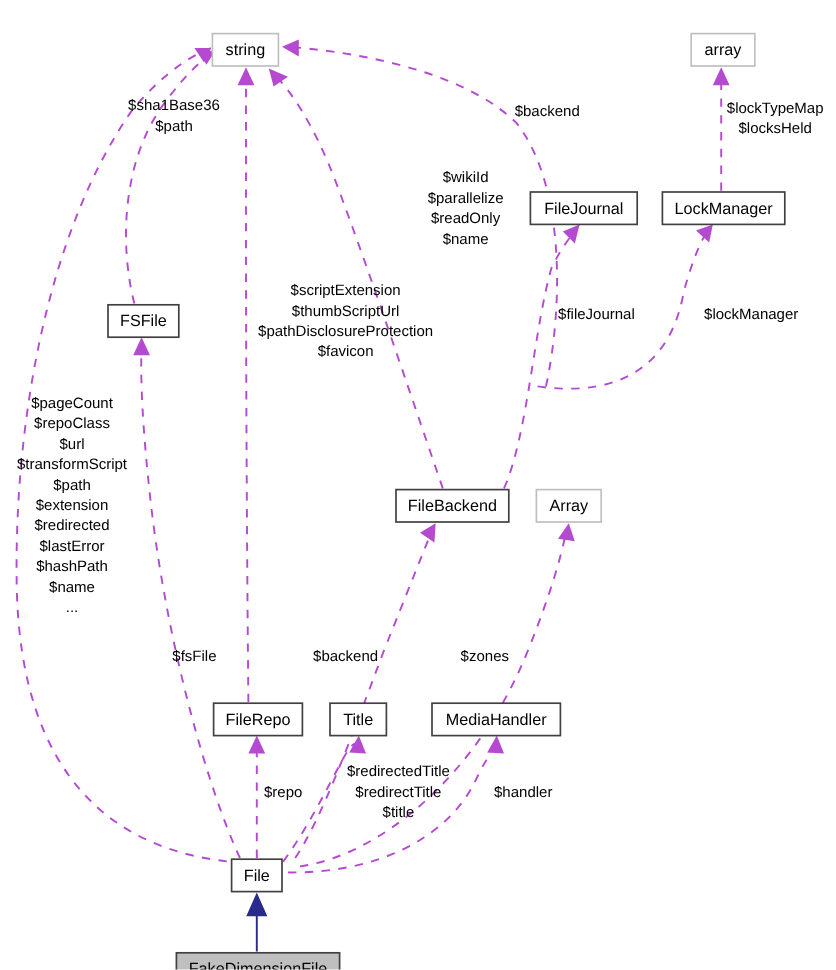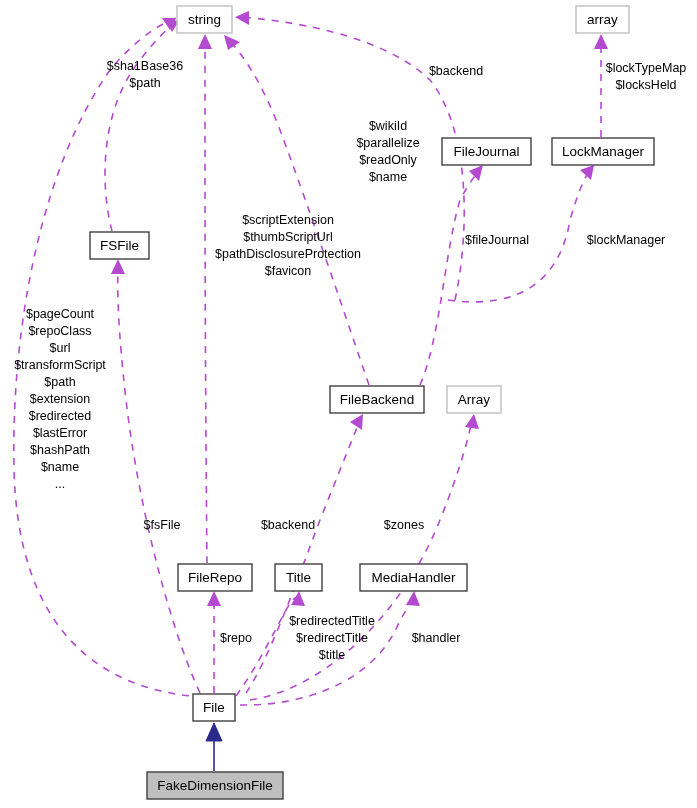--- a/index.html
+++ b/index.html
@@ -10,20 +10,21 @@
   body {
     width: 697px;
     height: 808px;
     font-family: "Liberation Sans", sans-serif;
     overflow: hidden;
   }
   #diagram-root {
     position: relative;
     width: 697px;
     height: 636px;
+    margin-top: 22px;
   }
   svg#uml-svg {
     display: block;
     width: 697px;
     height: 808px;
   }
   .node-box {
     fill: #ffffff;
     stroke: #404040;
     stroke-width: 1.4;

